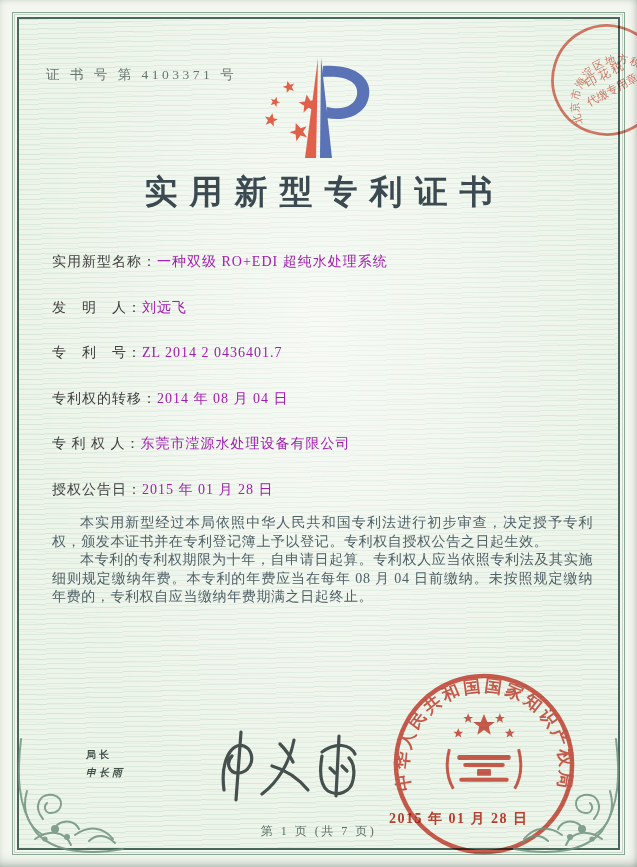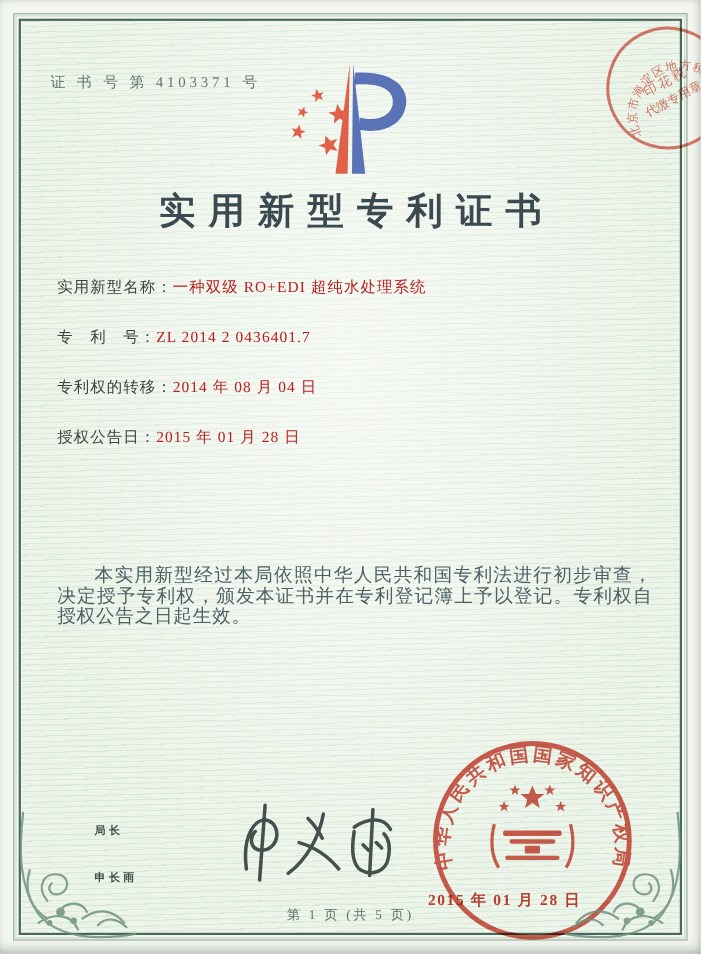--- a/index.html
+++ b/index.html
@@ -41,34 +41,34 @@
     position:absolute;left:0;right:0;top:170px;text-align:center;
     font-size:33px;font-weight:700;letter-spacing:12px;text-indent:12px;
     color:#3b4a51;
   }
   .fields{position:absolute;left:52px;right:38px;top:252px;}
   .field-row{
     font-size:14px;line-height:19px;margin-bottom:26.5px;
     color:#5d6e6c;letter-spacing:1px;white-space:nowrap;
   }
   .field-label{color:#404040;}
-  .field-value{color:#b91c1c;}
+  .field-value{color:#a21caf;}
 
   .paragraphs{
     position:absolute;left:52px;right:44px;top:514px;
-    font-size:17px;line-height:18.6px;color:#4f6066;
+    font-size:14px;line-height:18.6px;color:#4f6066;
     text-align:justify;letter-spacing:.6px;
   }
   .paragraphs p{margin:0;text-indent:2em;}
 
   .director{
     position:absolute;left:86px;top:748px;
     font-size:10px;font-weight:600;color:#42524b;letter-spacing:3px;
   }
-  .director .name{margin-top:29px;}
+  .director .name{margin-top:4px;font-style:italic;}
   .signature{position:absolute;left:210px;top:726px;width:155px;height:84px;opacity:.88;}
 
   .seal{
     position:absolute;left:390px;top:670px;width:188px;height:188px;
     mix-blend-mode:multiply;opacity:.88;
   }
   .seal-date{
     position:absolute;left:389px;top:810px;
     font-size:14px;font-weight:600;color:#c54434;letter-spacing:1.5px;
     mix-blend-mode:multiply;
@@ -117,27 +117,30 @@
     </g>
     <path d="M66 6 L53 106 L64 106 Z" fill="#e0604a"></path>
     <path d="M69 6 L68 106 L80 106 Z" fill="#5a72b6"></path>
     <path d="M71 14 C106 12 120 28 117 44 C114 62 96 70 74 66 L75 55 C92 59 103 53 105 43 C107 31 96 23 70 25 Z" fill="#5a72b6"></path>
   </svg>
 
   <div class="title">实用新型专利证书</div>
 
   <div class="fields">
     <div class="field-row"><span class="field-label">实用新型名称：</span><span class="field-value">一种双级 RO+EDI 超纯水处理系统</span></div>
+    <div class="field-row"><span class="field-label">发　明　人：</span><span class="field-value">刘远飞</span></div>
     <div class="field-row"><span class="field-label">专　利　号：</span><span class="field-value">ZL 2014 2 0436401.7</span></div>
     <div class="field-row"><span class="field-label">专利权的转移：</span><span class="field-value">2014 年 08 月 04 日</span></div>
+    <div class="field-row"><span class="field-label">专 利 权 人：</span><span class="field-value">东莞市滢源水处理设备有限公司</span></div>
     <div class="field-row"><span class="field-label">授权公告日：</span><span class="field-value">2015 年 01 月 28 日</span></div>
   </div>
 
   <div class="paragraphs">
     <p>本实用新型经过本局依照中华人民共和国专利法进行初步审查，决定授予专利权，颁发本证书并在专利登记簿上予以登记。专利权自授权公告之日起生效。</p>
+    <p>本专利的专利权期限为十年，自申请日起算。专利权人应当依照专利法及其实施细则规定缴纳年费。本专利的年费应当在每年 08 月 04 日前缴纳。未按照规定缴纳年费的，专利权自应当缴纳年费期满之日起终止。</p>
   </div>
 
   <div class="director">
     <div>局长</div>
     <div class="name">申长雨</div>
   </div>
 
   <svg class="signature" viewBox="0 0 155 84" aria-hidden="true">
     <g fill="none" stroke="#2e3a3a" stroke-width="3.2" stroke-linecap="round">
       <path d="M14 64 C10 34 22 16 34 20 C46 25 44 46 28 47 C18 47 16 36 22 30"></path>
@@ -225,14 +228,14 @@
       <path d="M84 108 C92 100 102 102 110 110"></path>
       <path d="M52 92 C60 86 70 88 74 96"></path>
     </g>
     <g fill="#6f927e">
       <circle cx="50" cy="96" r="4"></circle>
       <circle cx="62" cy="104" r="3"></circle>
       <circle cx="40" cy="106" r="2.6"></circle>
     </g>
   </svg>
 
-  <div class="footer">第 1 页 (共 5 页)</div>
+  <div class="footer">第 1 页 (共 7 页)</div>
 </div>
 
 </body></html>

